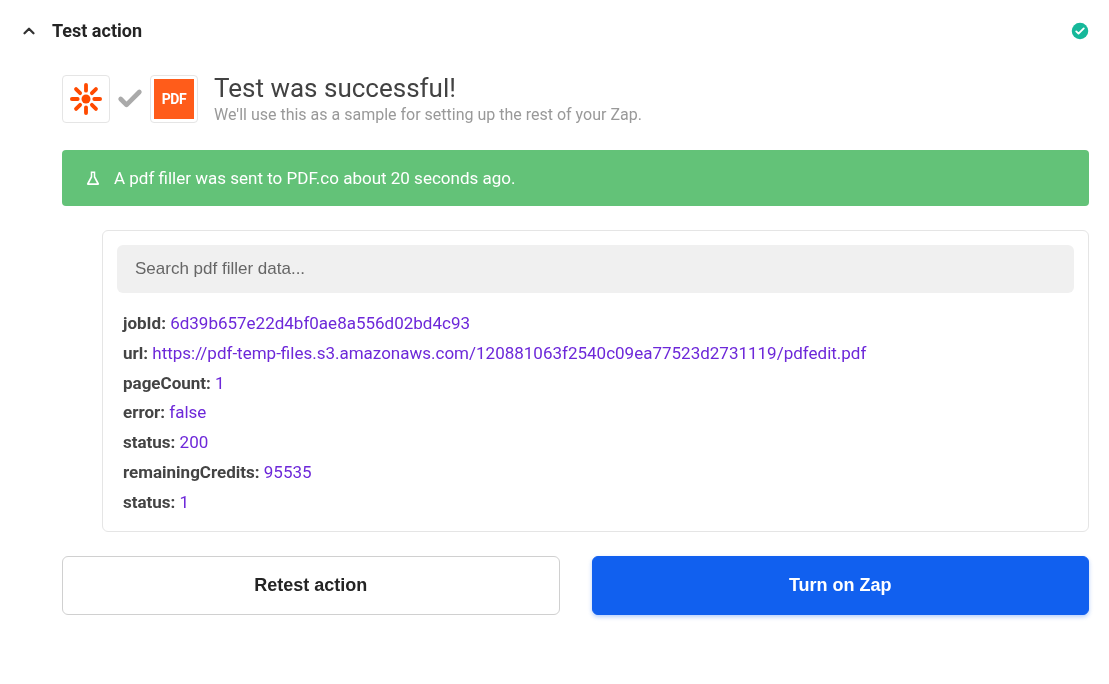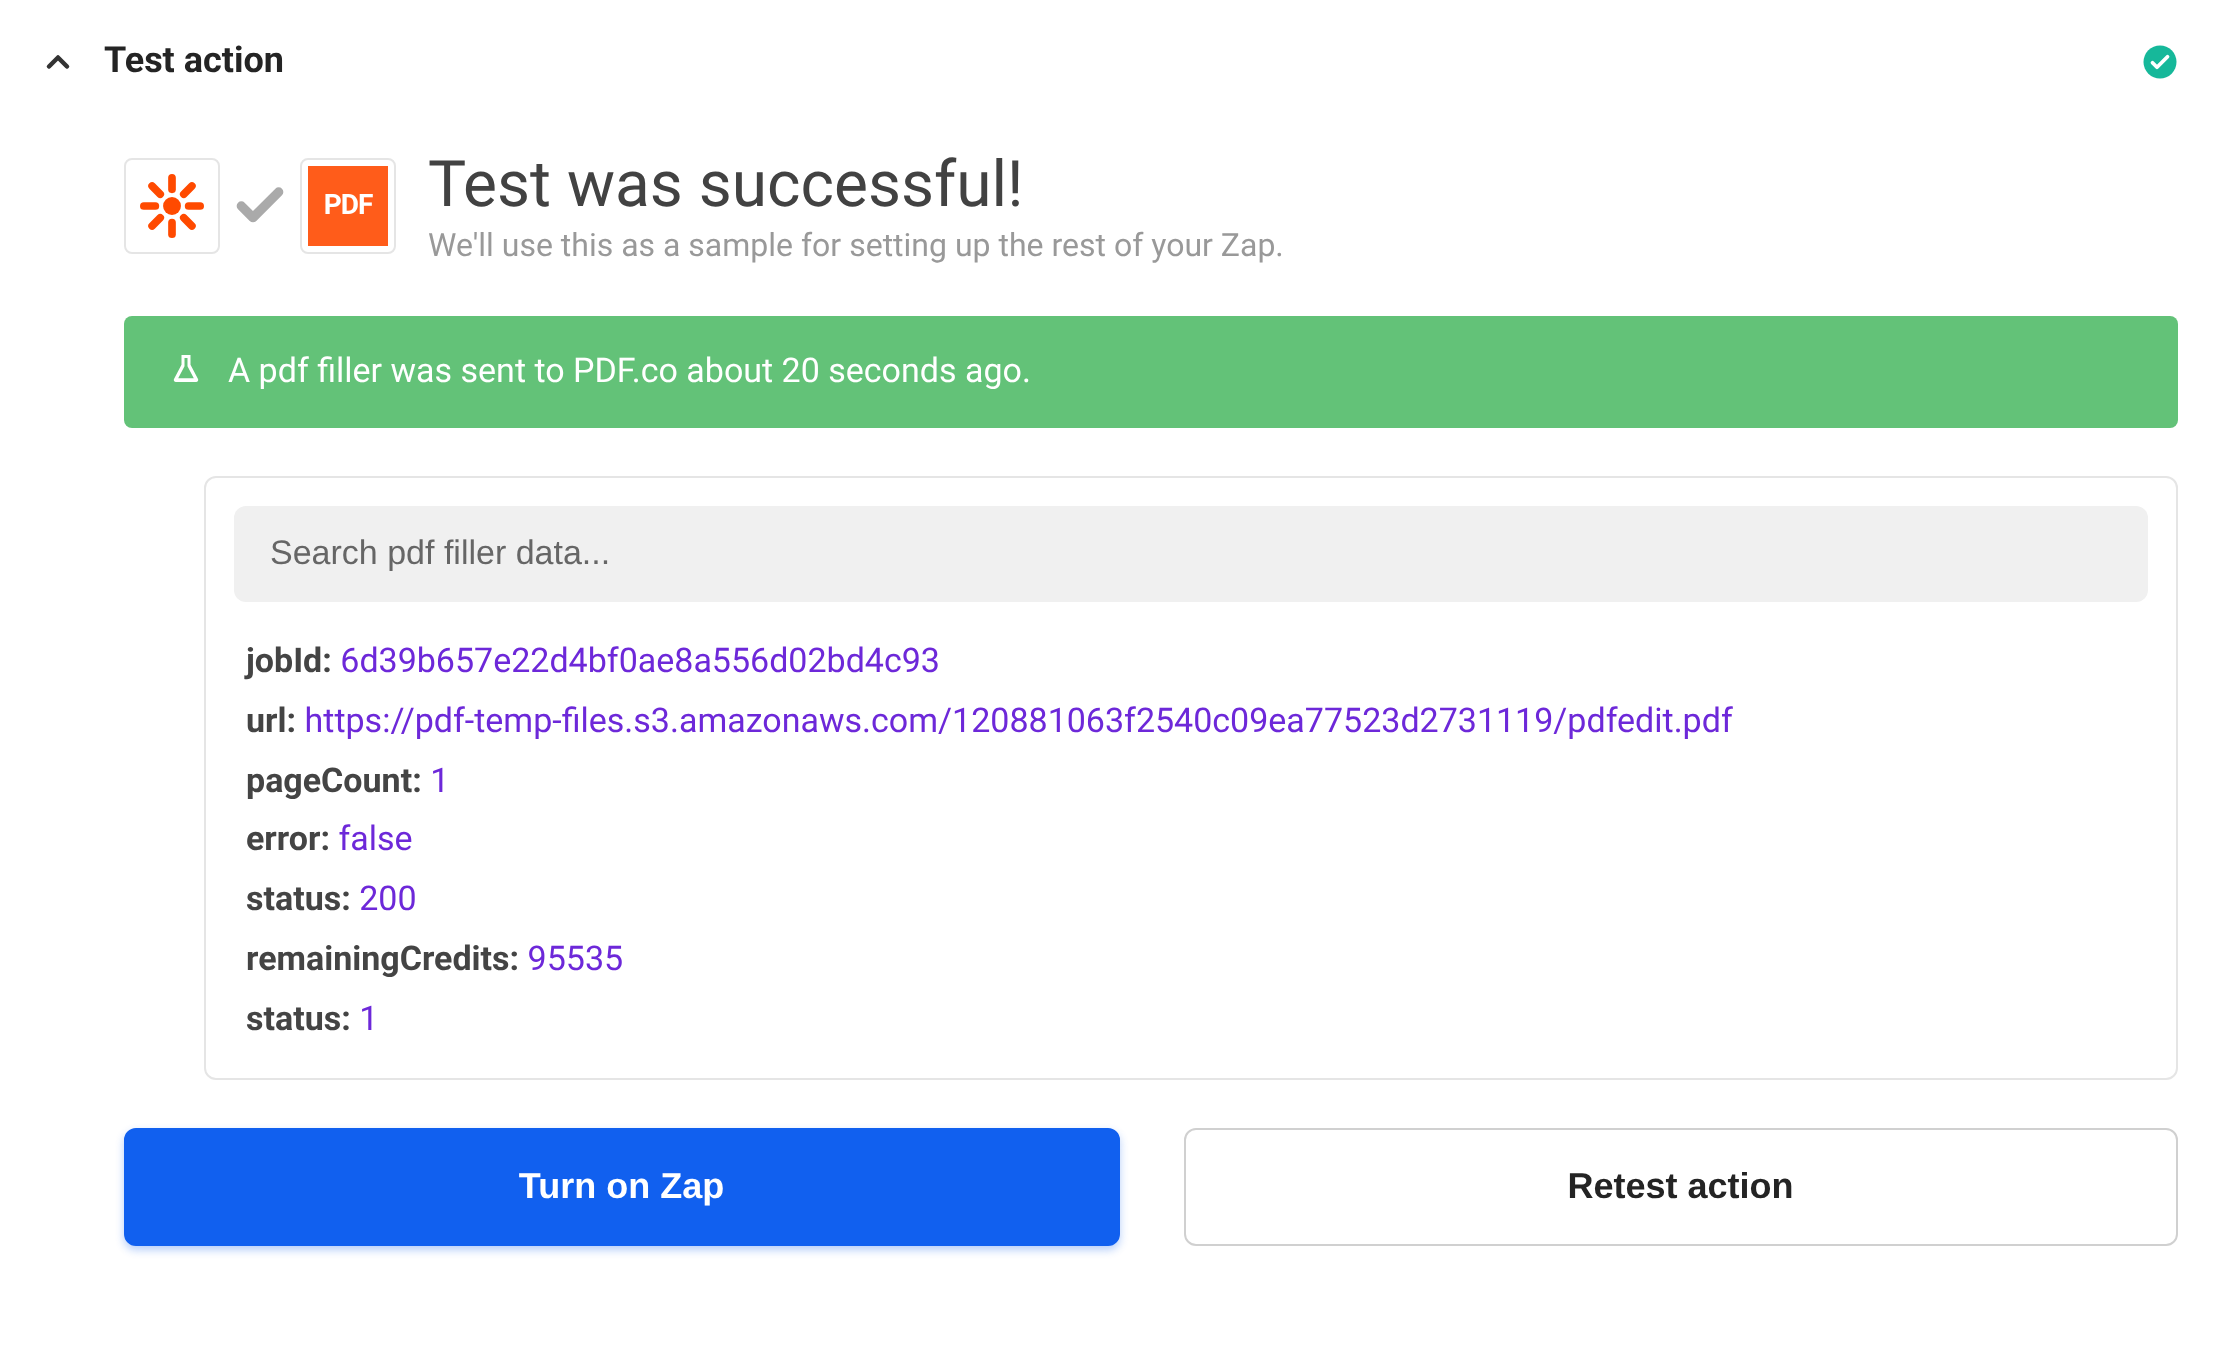--- a/index.html
+++ b/index.html
@@ -74,37 +74,37 @@
       background: #ff5c1a;
       display: flex;
       align-items: center;
       justify-content: center;
       color: #fff;
       font-weight: 700;
       font-size: 14px;
       letter-spacing: -0.5px;
     }
     .success-text h2 {
-      font-size: 32px;
+      font-size: 26px;
       font-weight: 400;
       color: #424242;
       margin-bottom: 2px;
     }
     .success-text p {
       font-size: 16px;
       color: #999;
       font-weight: 400;
     }
     .green-banner {
       background: #63c278;
       color: #ffffff;
       padding: 18px 22px;
       border-radius: 4px;
       display: flex;
-      align-items: flex-start;
+      align-items: flex-end;
       gap: 12px;
       font-size: 17px;
       margin-bottom: 24px;
     }
     .flask-icon {
       width: 18px;
       height: 18px;
       flex-shrink: 0;
     }
     .data-panel {
@@ -247,17 +247,17 @@
         <span class="data-value">95535</span>
       </div>
       <div class="data-row">
         <span class="data-key">status:</span>
         <span class="data-value">1</span>
       </div>
     </div>
   </div>
 
   <div class="button-row">
+    <button class="btn btn-secondary">Retest action</button>
     <button class="btn btn-primary">Turn on Zap</button>
-    <button class="btn btn-secondary">Retest action</button>
   </div>
 
 </div>
 
 </body></html>

